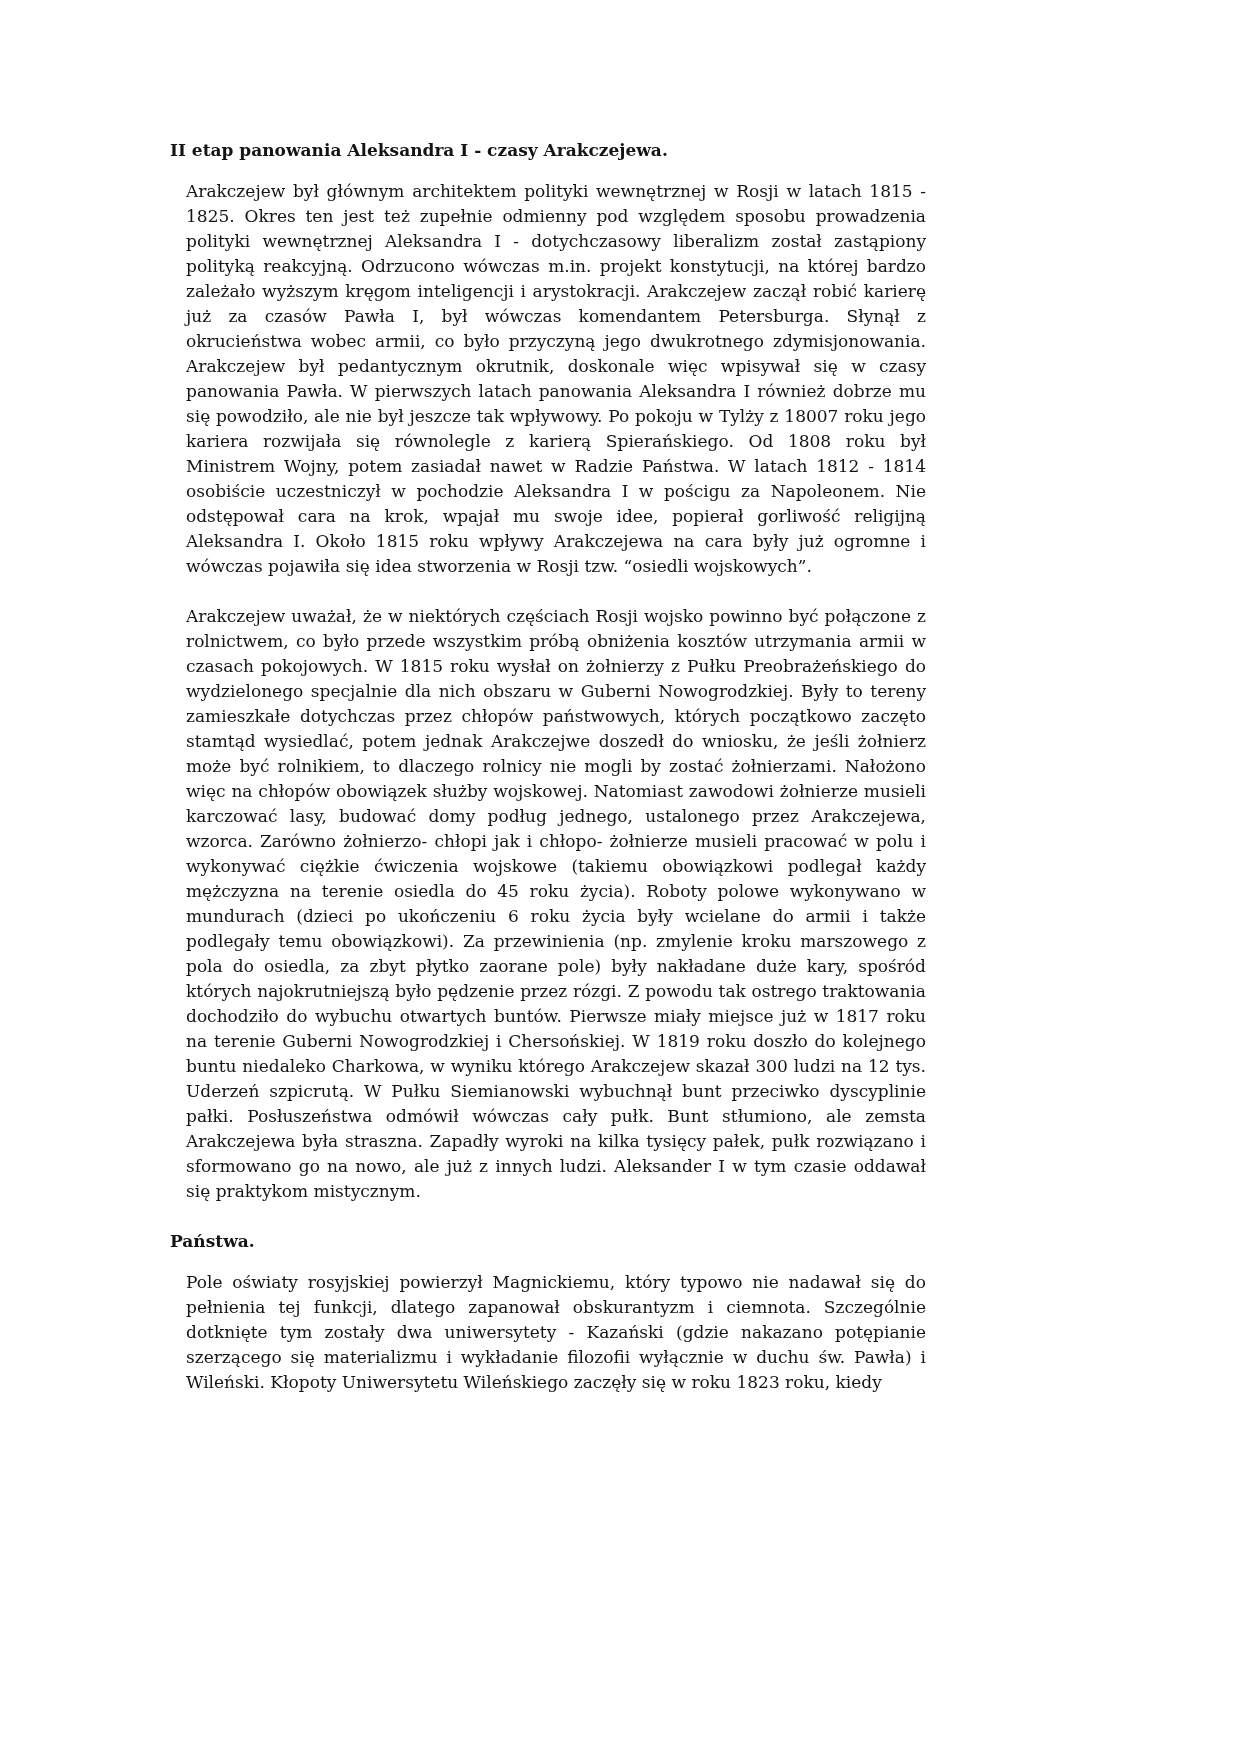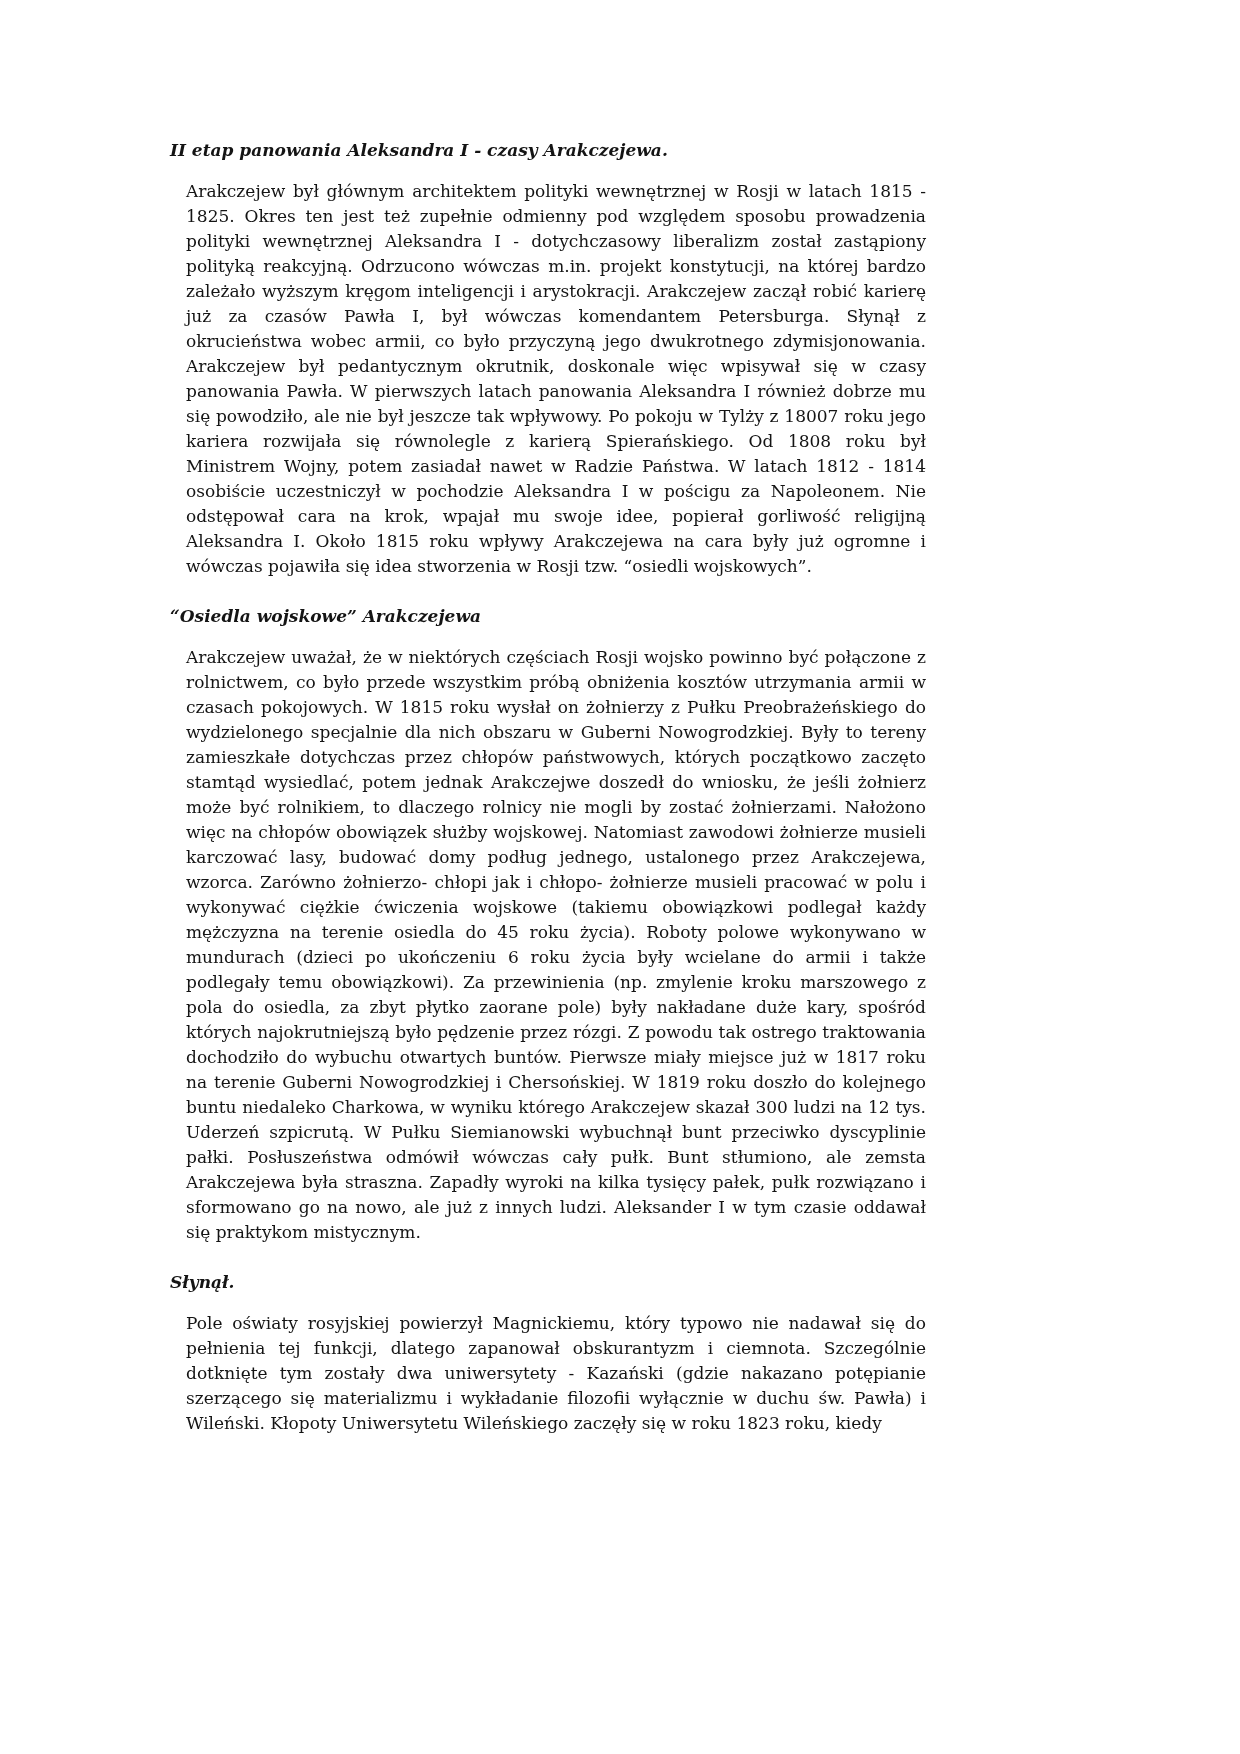--- a/index.html
+++ b/index.html
@@ -21,41 +21,39 @@
     overflow: hidden;
   }
   .section + .section {
     margin-top: 25px;
   }
   .section h2 {
     margin: 0;
     font-size: 17px;
     line-height: 25px;
     font-weight: bold;
-    font-style: italic;
     color: #141414;
   }
   .section p {
     margin: 16px;
     text-align: justify;
   }
 </style>
 </head>
 <body>
 
 <div class="page">
 
   <div class="section">
     <h2>II etap panowania Aleksandra I - czasy Arakczejewa.</h2>
     <p>Arakczejew był głównym architektem polityki wewnętrznej w Rosji w latach 1815 - 1825. Okres ten jest też zupełnie odmienny pod względem sposobu prowadzenia polityki wewnętrznej Aleksandra I - dotychczasowy liberalizm został zastąpiony polityką reakcyjną. Odrzucono wówczas m.in. projekt konstytucji, na której bardzo zależało wyższym kręgom inteligencji i arystokracji. Arakczejew zaczął robić karierę już za czasów Pawła I, był wówczas komendantem Petersburga. Słynął z okrucieństwa wobec armii, co było przyczyną jego dwukrotnego zdymisjonowania. Arakczejew był pedantycznym okrutnik, doskonale więc wpisywał się w czasy panowania Pawła. W pierwszych latach panowania Aleksandra I również dobrze mu się powodziło, ale nie był jeszcze tak wpływowy. Po pokoju w Tylży z 18007 roku jego kariera rozwijała się równolegle z karierą Spierańskiego. Od 1808 roku był Ministrem Wojny, potem zasiadał nawet w Radzie Państwa. W latach 1812 - 1814 osobiście uczestniczył w pochodzie Aleksandra I w pościgu za Napoleonem. Nie odstępował cara na krok, wpajał mu swoje idee, popierał gorliwość religijną Aleksandra I. Około 1815 roku wpływy Arakczejewa na cara były już ogromne i wówczas pojawiła się idea stworzenia w Rosji tzw. “osiedli wojskowych”.</p>
   </div>
 
   <div class="section">
-    <h2>“Osiedla wojskowe” Arakczejewa</h2>
     <p>Arakczejew uważał, że w niektórych częściach Rosji wojsko powinno być połączone z rolnictwem, co było przede wszystkim próbą obniżenia kosztów utrzymania armii w czasach pokojowych. W 1815 roku wysłał on żołnierzy z Pułku Preobrażeńskiego do wydzielonego specjalnie dla nich obszaru w Guberni Nowogrodzkiej. Były to tereny zamieszkałe dotychczas przez chłopów państwowych, których początkowo zaczęto stamtąd wysiedlać, potem jednak Arakczejwe doszedł do wniosku, że jeśli żołnierz może być rolnikiem, to dlaczego rolnicy nie mogli by zostać żołnierzami. Nałożono więc na chłopów obowiązek służby wojskowej. Natomiast zawodowi żołnierze musieli karczować lasy, budować domy podług jednego, ustalonego przez Arakczejewa, wzorca. Zarówno żołnierzo- chłopi jak i chłopo- żołnierze musieli pracować w polu i wykonywać ciężkie ćwiczenia wojskowe (takiemu obowiązkowi podlegał każdy mężczyzna na terenie osiedla do 45 roku życia). Roboty polowe wykonywano w mundurach (dzieci po ukończeniu 6 roku życia były wcielane do armii i także podlegały temu obowiązkowi). Za przewinienia (np. zmylenie kroku marszowego z pola do osiedla, za zbyt płytko zaorane pole) były nakładane duże kary, spośród których najokrutniejszą było pędzenie przez rózgi. Z powodu tak ostrego traktowania dochodziło do wybuchu otwartych buntów. Pierwsze miały miejsce już w 1817 roku na terenie Guberni Nowogrodzkiej i Chersońskiej. W 1819 roku doszło do kolejnego buntu niedaleko Charkowa, w wyniku którego Arakczejew skazał 300 ludzi na 12 tys. Uderzeń szpicrutą. W Pułku Siemianowski wybuchnął bunt przeciwko dyscyplinie pałki. Posłuszeństwa odmówił wówczas cały pułk. Bunt stłumiono, ale zemsta Arakczejewa była straszna. Zapadły wyroki na kilka tysięcy pałek, pułk rozwiązano i sformowano go na nowo, ale już z innych ludzi. Aleksander I w tym czasie oddawał się praktykom mistycznym.</p>
   </div>
 
   <div class="section">
-    <h2>Słynął.</h2>
+    <h2>Państwa.</h2>
     <p>Pole oświaty rosyjskiej powierzył Magnickiemu, który typowo nie nadawał się do pełnienia tej funkcji, dlatego zapanował obskurantyzm i ciemnota. Szczególnie dotknięte tym zostały dwa uniwersytety  - Kazański (gdzie nakazano potępianie szerzącego się materializmu i wykładanie filozofii wyłącznie w duchu św. Pawła) i Wileński. Kłopoty Uniwersytetu Wileńskiego zaczęły się w roku 1823 roku, kiedy</p>
   </div>
 
 </div>
 
 </body></html>

